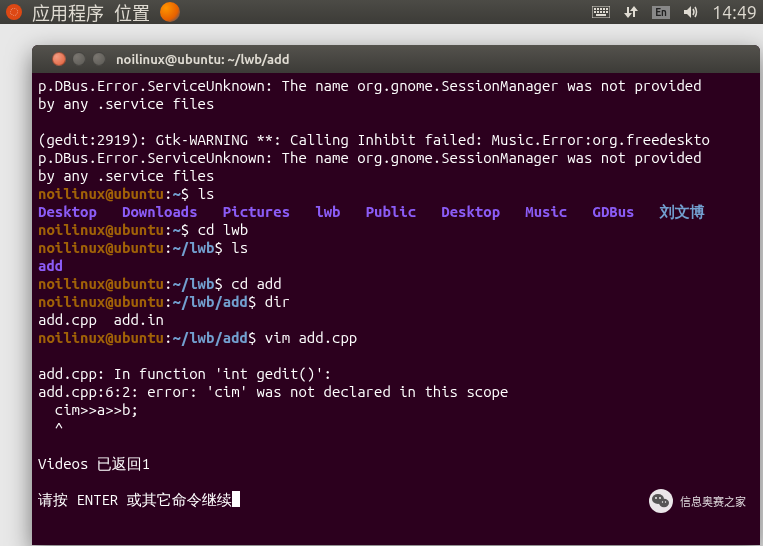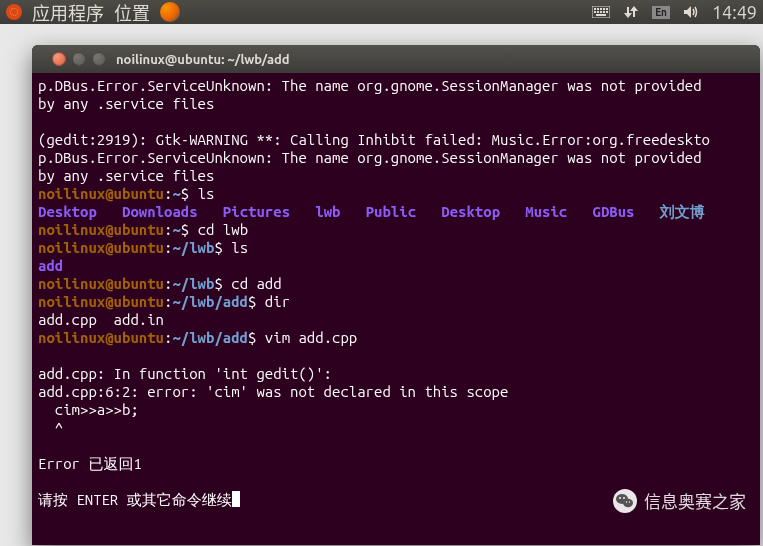--- a/index.html
+++ b/index.html
@@ -99,21 +99,21 @@
   background: #ffffff;
   vertical-align: text-bottom;
   margin-bottom: 1px;
 }
 .watermark {
   position: absolute;
   right: 14px; bottom: 32px;
   display: flex; align-items: center; gap: 7px;
   color: rgba(255,255,255,0.85);
   font-family: "Noto Sans CJK SC", sans-serif;
-  font-size: 17px;
+  font-size: 11px;
 }
 .wechat-icon {
   width: 24px; height: 24px;
   border-radius: 50%;
   background: rgba(255,255,255,0.9);
   display: flex; align-items: center; justify-content: center;
 }
 </style>
 </head>
 <body>
@@ -183,21 +183,21 @@
 <span class="prompt-user">noilinux@ubuntu</span>:<span class="prompt-path">~/lwb</span>$ <span>cd add</span>
 <span class="prompt-user">noilinux@ubuntu</span>:<span class="prompt-path">~/lwb/add</span>$ <span>dir</span>
 <span>add.cpp  add.in</span>
 <span class="prompt-user">noilinux@ubuntu</span>:<span class="prompt-path">~/lwb/add</span>$ <span>vim add.cpp</span>
 
 <span>add.cpp: In function 'int gedit()':</span>
 <span>add.cpp:6:2: error: 'cim' was not declared in this scope</span>
 <span>  cim&gt;&gt;a&gt;&gt;b;</span>
 <span>  ^</span>
 
-<span>Error 已返回1</span>
+<span>Videos 已返回1</span>
 
 <span>请按 ENTER 或其它命令继续</span><span class="cursor"></span>
 <div class="watermark">
   <span class="wechat-icon">
     <svg width="18" height="16" viewBox="0 0 18 16">
             <ellipse cx="6" cy="6" rx="6" ry="5" fill="#555"></ellipse>
             <ellipse cx="12" cy="10" rx="5" ry="4.2" fill="#555"></ellipse>
             <circle cx="4" cy="5" r="0.9" fill="#fff"></circle>
             <circle cx="8" cy="5" r="0.9" fill="#fff"></circle>
             <circle cx="10.5" cy="9" r="0.7" fill="#fff"></circle>

